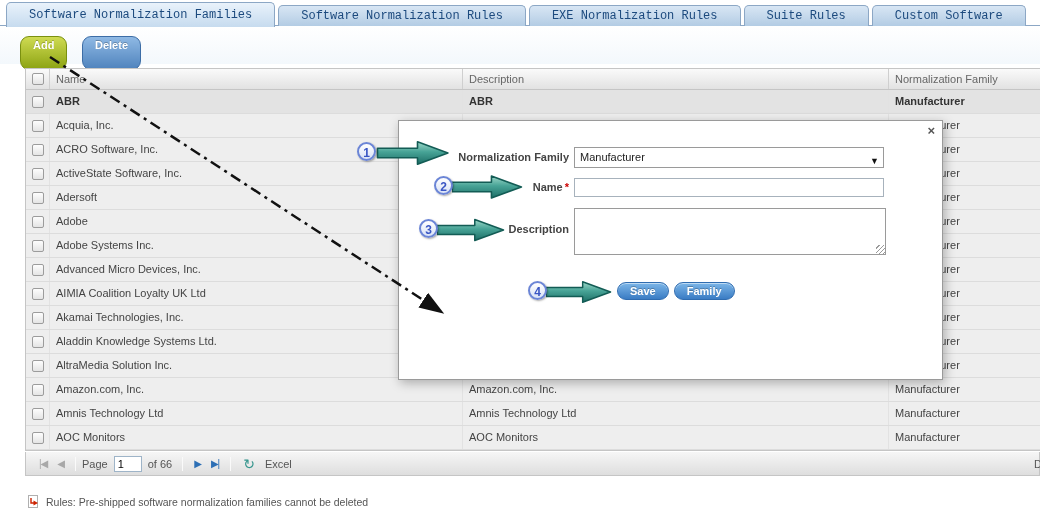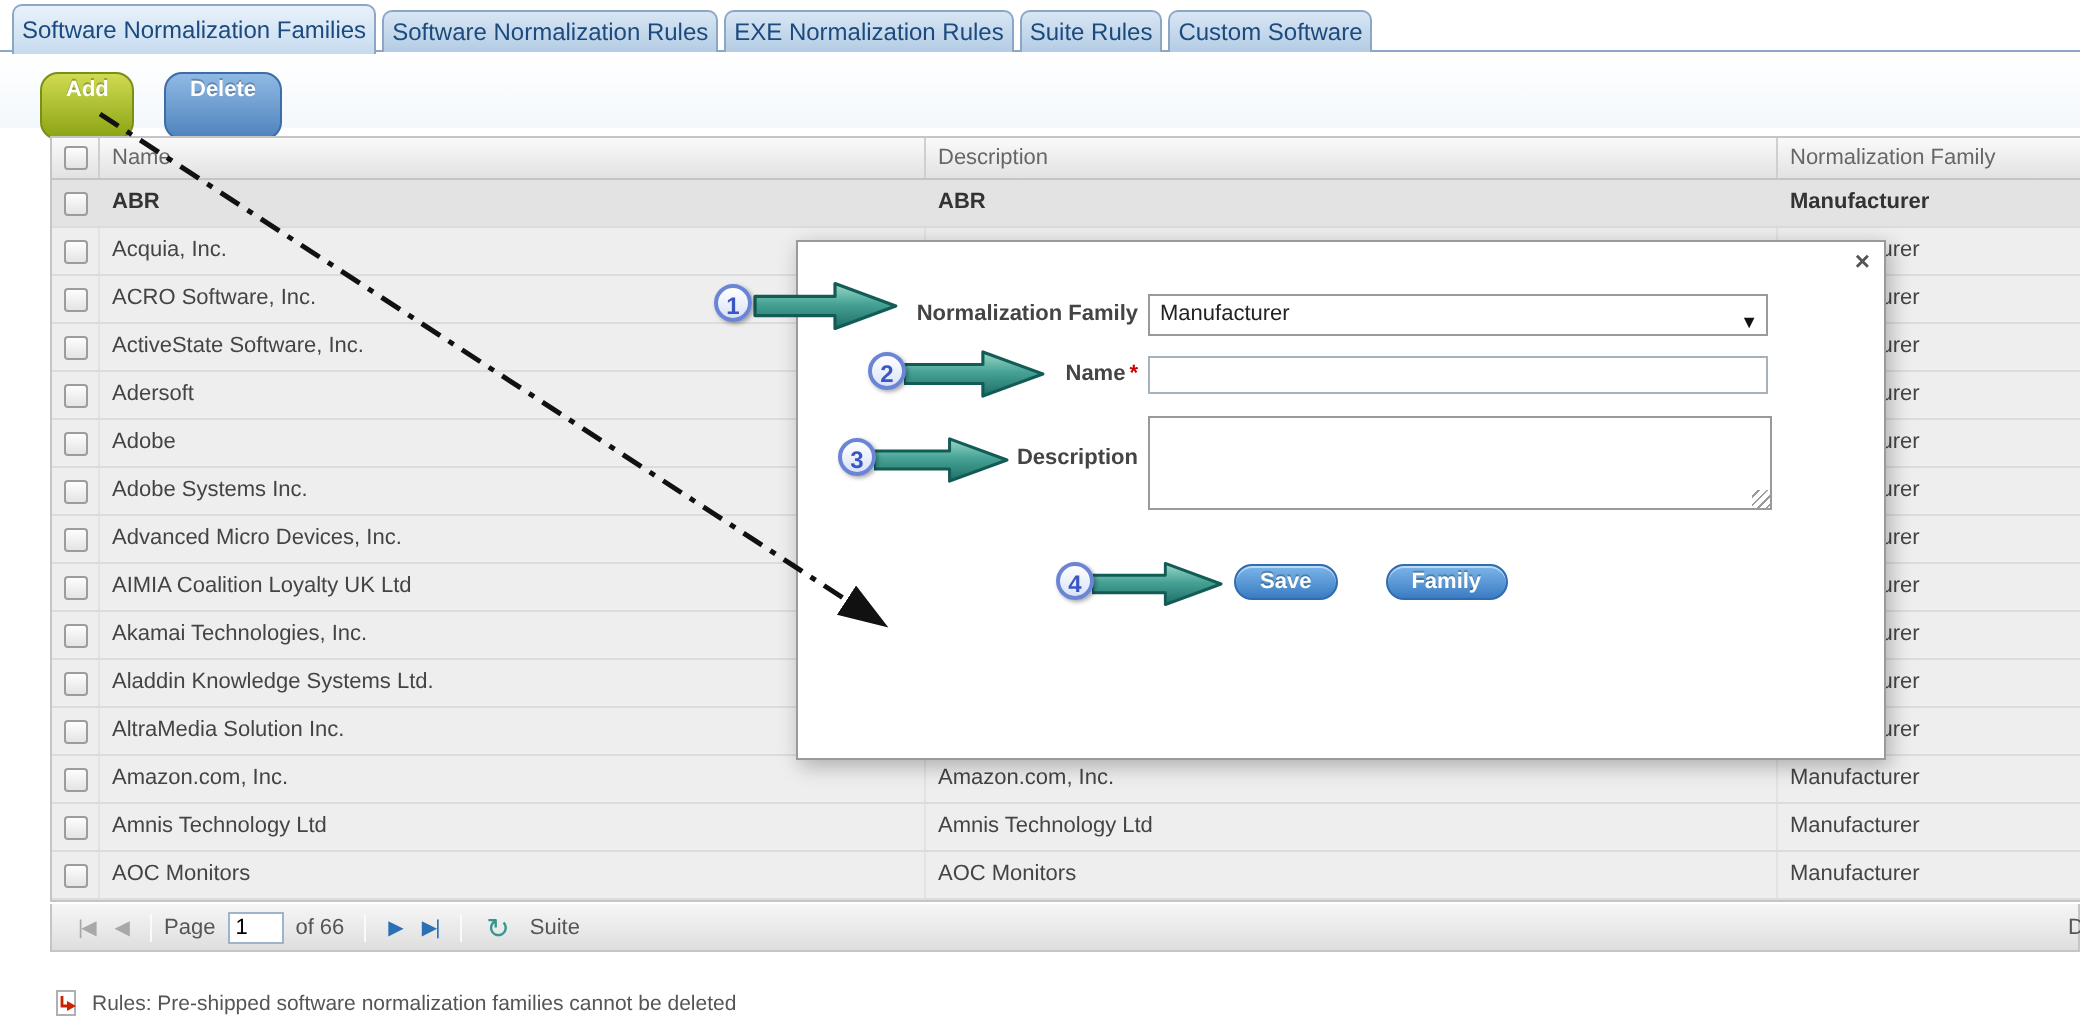--- a/index.html
+++ b/index.html
@@ -3,22 +3,22 @@
 <meta charset="utf-8">
 <style>
   * { margin:0; padding:0; box-sizing:border-box; }
   html,body { width:1040px; height:510px; }
   body { font-family:"Liberation Sans", sans-serif; background:#fff; }
   #screen { position:relative; width:1040px; height:510px; overflow:hidden; background:#fff; }
 
   
   .tab-underline { position:absolute; top:25px; left:0; width:100%; height:1px; background:#8ca7c5; z-index:1; }
   .tabbar { position:absolute; top:0; left:0; width:100%; height:26px; display:flex; align-items:flex-end; padding-left:6px; gap:3px; z-index:2; }
-  .tab { height:21px; line-height:20px; padding:0 4px; font-size:12px; color:#1c4a7e; cursor:pointer; white-space:nowrap;
-         background:linear-gradient(#d8e6f4,#b3cce4); border:1px solid #8ca7c5; border-bottom:none; border-radius:5px 5px 0 0; }
+  .tab { height:21px; line-height:20px; padding:0 22px; font-size:12px; color:#1c4a7e; cursor:pointer; white-space:nowrap;
+         background:linear-gradient(#d8e6f4,#b3cce4); border:1px solid #8ca7c5; border-bottom:none; border-radius:5px 5px 0 0;font-family:Liberation Mono, monospace; }
   .tab.active { height:25px; line-height:24px; background:linear-gradient(#e9f2fb,#c6dbef); z-index:3; position:relative; margin-bottom:-1px; }
 
   
   .toolbar-bg { position:absolute; top:26px; left:0; width:100%; height:38px; background:linear-gradient(#ffffff,#f3f8fc); }
   .pill-btn { position:absolute; height:34px; padding:0 12px; font-size:11px; font-weight:bold; color:#fff; border-radius:9px;
               text-shadow:0 -1px 0 rgba(0,0,0,.25); cursor:pointer; line-height:16px; }
   .btn-add { left:20px; top:36px; background:linear-gradient(#cfdb52,#8ca313); border:1px solid #7a9010; }
   .btn-delete { left:82px; top:36px; background:linear-gradient(#8fb9e4,#4f83bd); border:1px solid #3c6da6; }
 
   
@@ -56,21 +56,21 @@
   .req { color:#cc0000; font-weight:bold; margin-left:2px; }
   .dlg-select { position:absolute; left:175px; top:26px; width:310px; height:21px; border:1px solid #9a9a9a; background:#fff;
                 line-height:19px; padding-left:5px; color:#222; cursor:pointer; }
   .sel-caret { position:absolute; right:4px; top:4px; font-size:9px; color:#111; }
   .dlg-input { position:absolute; left:175px; top:57px; width:310px; height:19px; border:1px solid #a7b2bc; padding:0 4px;
                font-size:11px; font-family:"Liberation Sans",sans-serif; }
   .dlg-textarea { position:absolute; left:175px; top:87px; width:312px; height:47px; border:1px solid #9a9a9a; resize:none;
                   font-size:11px; font-family:"Liberation Sans",sans-serif; padding:2px 4px; }
   .grip { position:absolute; left:477px; top:124px; width:9px; height:9px;
           background:repeating-linear-gradient(135deg, transparent 0 2px, #9a9a9a 2px 3px); }
-  .dlg-btns { position:absolute; left:218px; top:161px; display:flex; gap:24px; }
+  .dlg-btns { position:absolute; left:218px; top:161px; display:flex; gap:5px; }
   .btn-blue { height:18px; padding:0 12px; font-size:11px; font-weight:bold; color:#fff; line-height:16px; border-radius:10px;
               background:linear-gradient(#7cb6e8,#3a7cc4); border:1px solid #2f6cb0; text-shadow:0 -1px 0 rgba(0,0,0,.25);
               box-shadow:inset 0 1px 0 rgba(255,255,255,.5); cursor:pointer; }
 
   
   .tarrow { position:absolute; z-index:20; }
   .step { position:absolute; z-index:21; width:19px; height:19px; border-radius:50%; background:linear-gradient(#ffffff,#d9e2f6);
           border:2px solid #6b85d6; color:#3a56c4; font-size:12px; font-weight:bold; text-align:center; line-height:19px;
           box-shadow:1px 1px 2px rgba(0,0,0,.35); }
   .dotline { position:absolute; left:0; top:0; z-index:30; pointer-events:none; }
@@ -244,21 +244,21 @@
     <span class="pg-ico pg-dis">◀</span>
     <span class="pg-sep"></span>
     <span style="margin-left:0;">Page</span>
     <input class="pg-input" value="1" style="">
     <span>of 66</span>
     <span class="pg-sep" style="margin-left:10px;"></span>
     <span class="pg-ico pg-on">▶</span>
     <span class="pg-ico pg-on">▶|</span>
     <span class="pg-sep"></span>
     <span class="pg-refresh">↻</span>
-    <span style="margin-left:4px;">Suite</span>
+    <span style="margin-left:4px;">Excel</span>
     <span class="pg-right">D</span>
   </div>
 
   <div class="note">
     <svg width="13" height="14" aria-hidden="true">
       <rect x="1.5" y="0.5" width="9" height="12" fill="#fff" stroke="#b0b0b0"></rect>
       <path d="M4 3 L4 8 L7 8" stroke="#cc2200" stroke-width="1.4" fill="none"></path>
       <path d="M6.5 5.5 L11 8 L6.5 10.5 Z" fill="#cc2200"></path>
     </svg>
     <span>Rules: Pre-shipped software normalization families cannot be deleted</span>

